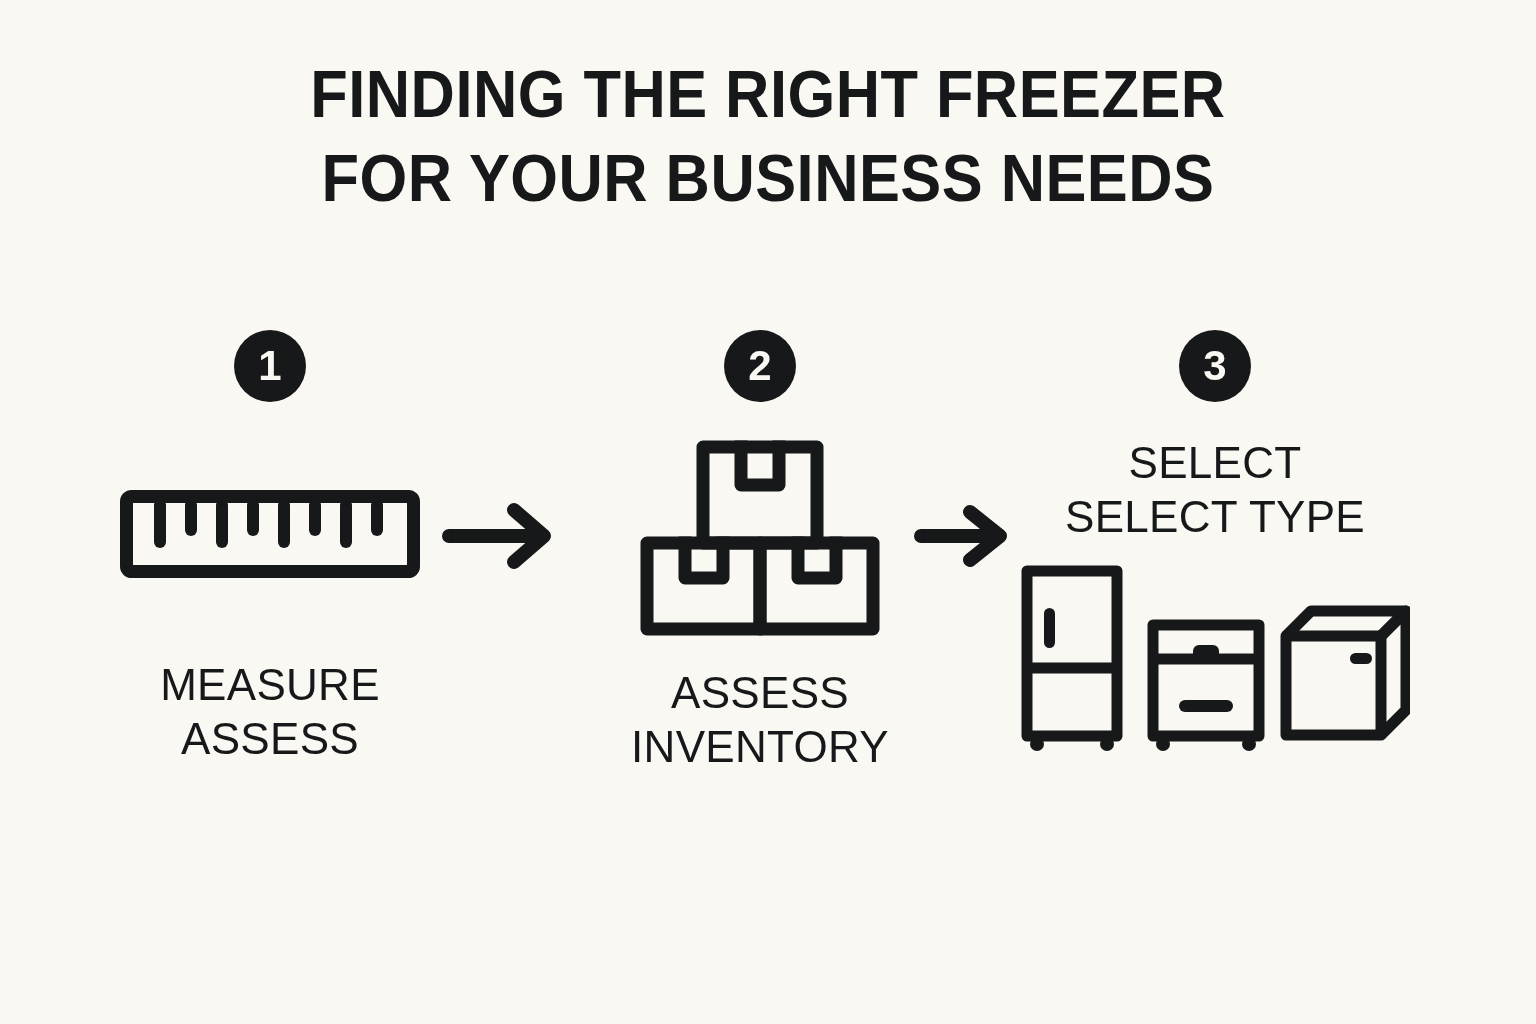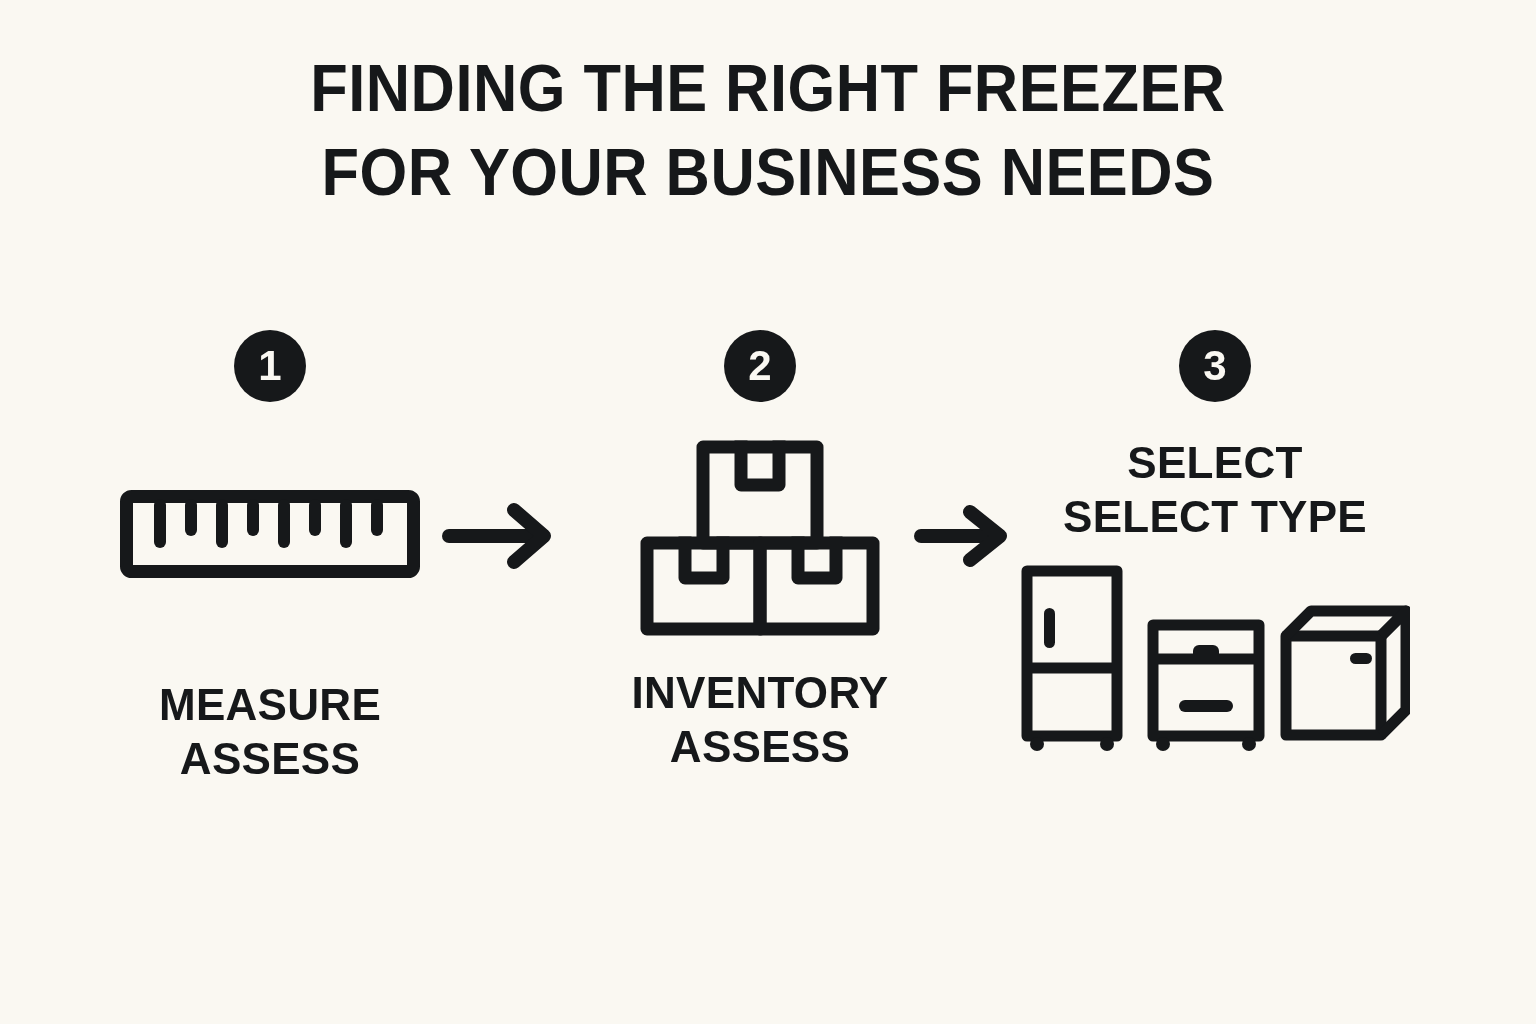--- a/index.html
+++ b/index.html
@@ -19,21 +19,21 @@
 
   .canvas {
     position: relative;
     width: 1536px;
     height: 1024px;
   }
 
   
   .title-block {
     position: absolute;
-    top: 46px;
+    top: 52px;
     left: 0;
     width: 1536px;
     text-align: center;
   }
   .title-line {
     display: block;
     font-family: "Liberation Sans", sans-serif;
     font-weight: 700;
     font-size: 66px;
     line-height: 1.28;
@@ -75,31 +75,31 @@
   }
 
   .icon-wrap {
     display: flex;
     align-items: center;
     justify-content: center;
   }
 
   .step-label {
     text-align: center;
-    font-weight: 700;
+    font-weight: 400;
     font-size: 44px;
     line-height: 1.22;
     letter-spacing: 0.3px;
     color: #16181a;
   }
   .step-label .lbl-line { display: block; white-space: nowrap; }
 
   
   .step-1 .icon-wrap { margin-top: 88px; height: 100px; }
-  .step-1 .step-label { margin-top: 88px; }
+  .step-1 .step-label { margin-top: 68px; }
 
   
   .step-2 .icon-wrap { margin-top: 38px; height: 196px; }
   .step-2 .step-label { margin-top: 30px; }
 
   
   .step-3 .step-label { margin-top: 34px; }
   .step-3 .icon-wrap { margin-top: 20px; height: 190px; gap: 0; }
 
   
@@ -167,22 +167,22 @@
             <path d="M45 103 L45 138 L83 138 L83 103"></path>
 
             <rect x="120" y="103" width="113" height="86"></rect>
 
             <path d="M158 103 L158 138 L196 138 L196 103"></path>
           </g>
         </svg>
       </div>
 
       <div class="step-label">
+        <span class="lbl-line">ASSESS</span>
         <span class="lbl-line">INVENTORY</span>
-        <span class="lbl-line">ASSESS</span>
       </div>
     </div>
 
     <div class="step step-3">
       <div class="badge">3</div>
 
       <div class="step-label">
         <span class="lbl-line">SELECT</span>
         <span class="lbl-line">SELECT TYPE</span>
       </div>

